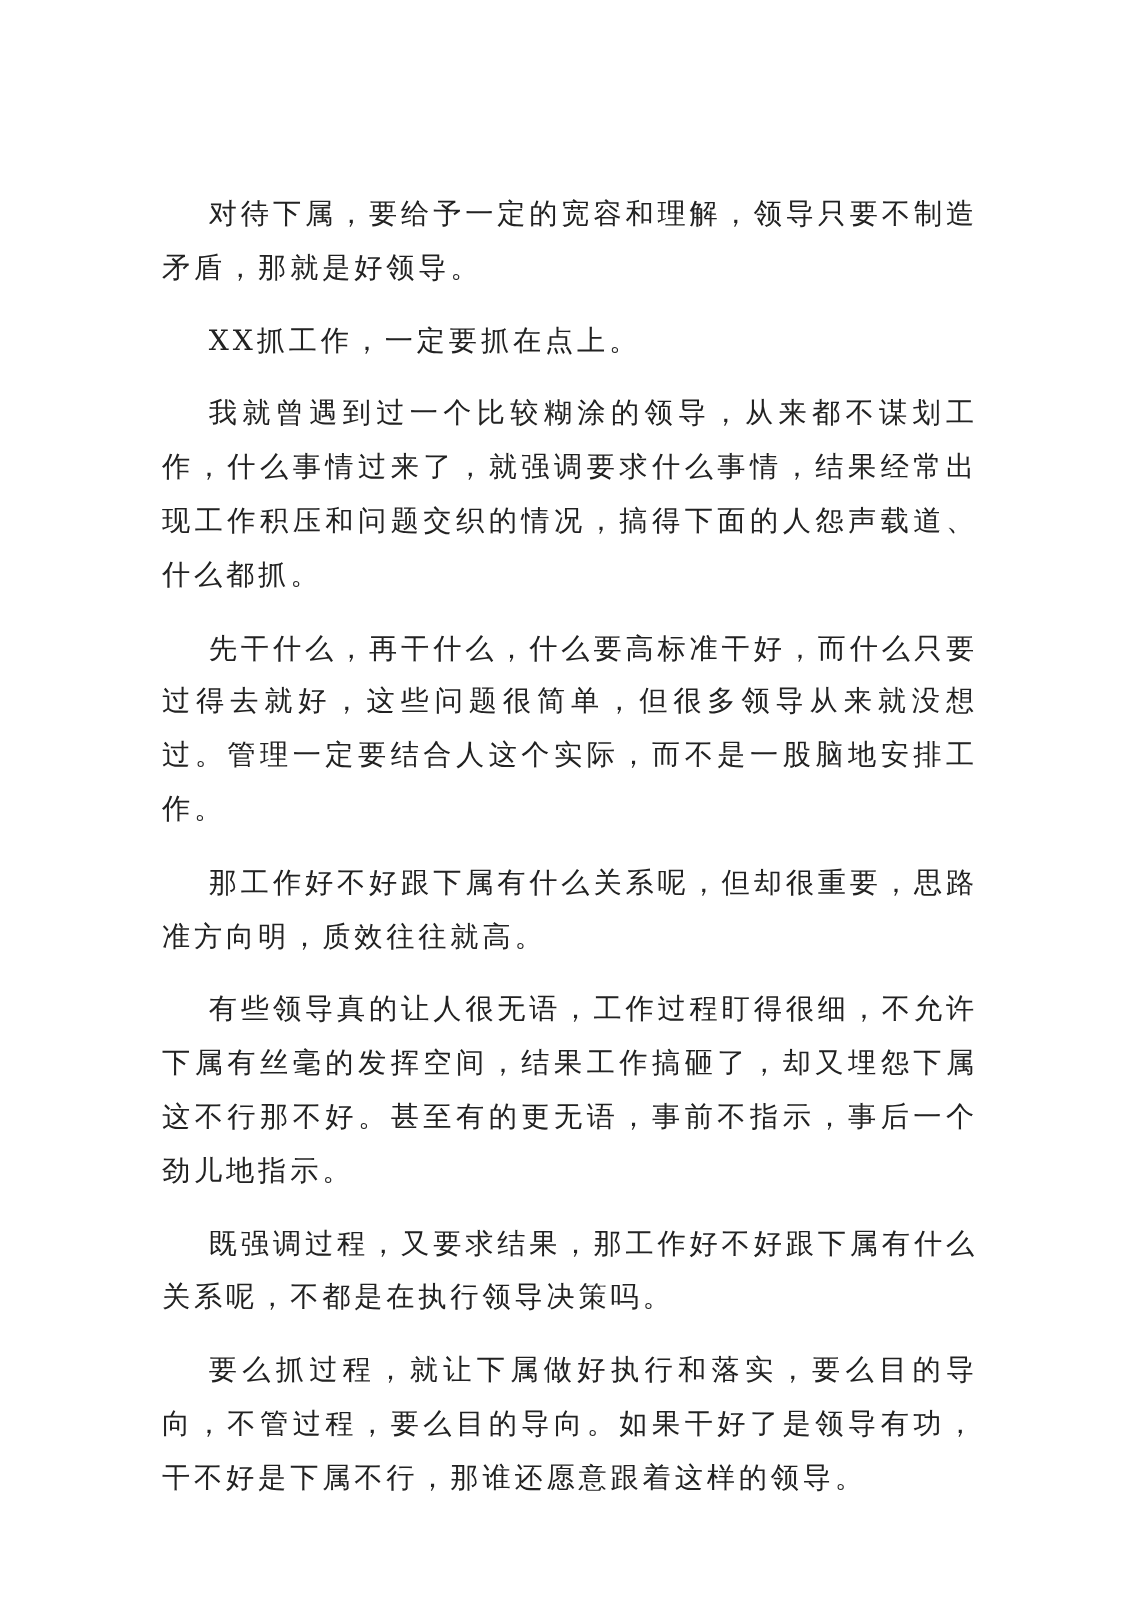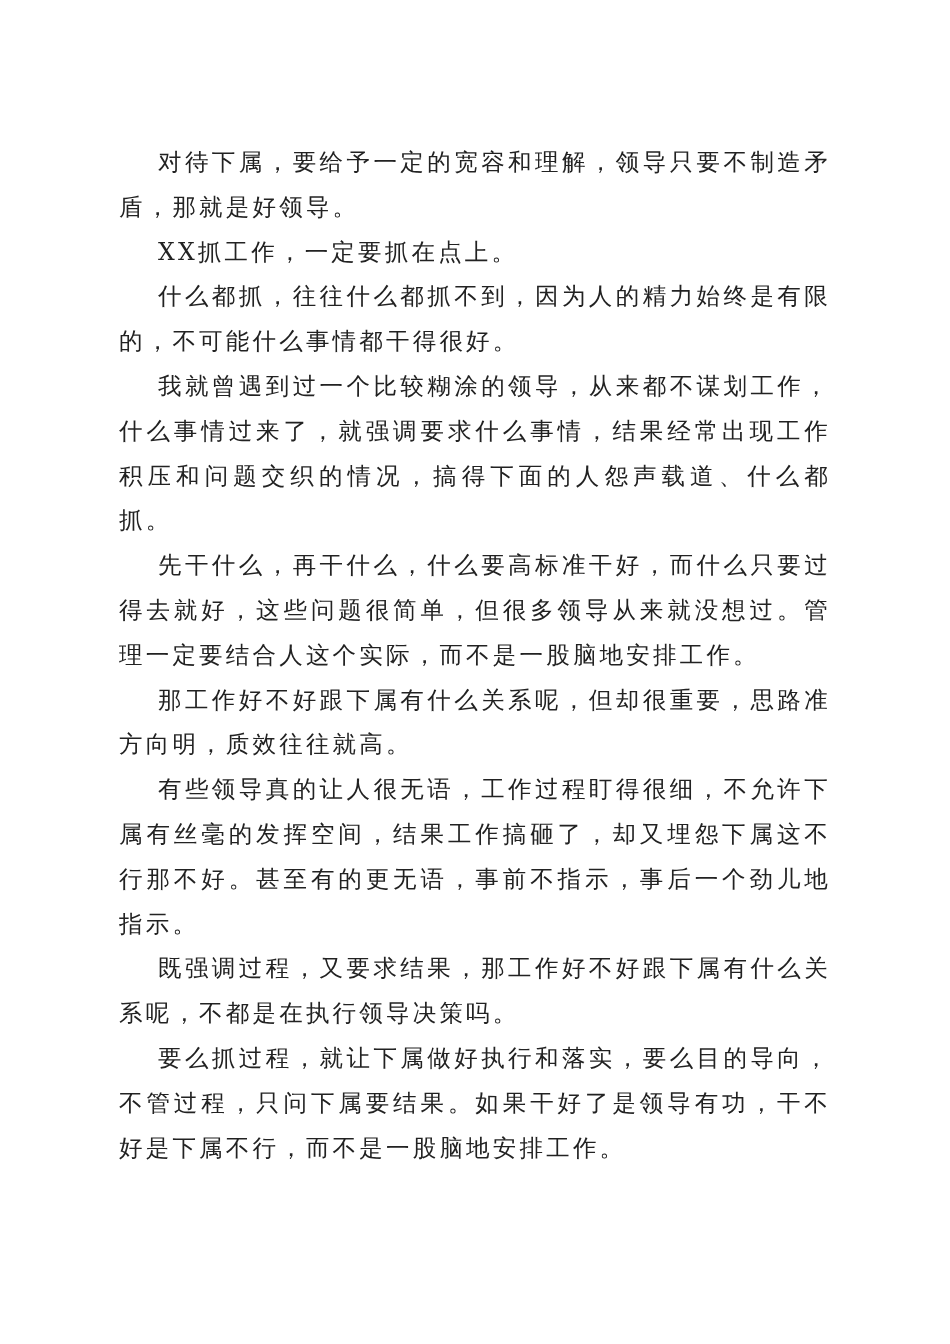--- a/index.html
+++ b/index.html
@@ -18,32 +18,31 @@
       left: 119px;
       top: 140px;
       width: 712px;
       font-family: "DejaVu Serif", "Liberation Serif", serif;
       font-size: 23.5px;
       color: #222222;
       line-height: 44.8px;
       letter-spacing: 3.2px;
     }
     .para {
-      margin: 0;
+      margin: 16px;
       text-indent: 39px;
       text-align: justify;
       text-justify: inter-character;
     }
   </style>
 </head>
 <body>
 
 <div class="page">
   <p class="para">对待下属，要给予一定的宽容和理解，领导只要不制造矛盾，那就是好领导。</p>
   <p class="para">XX抓工作，一定要抓在点上。</p>
-  <p class="para">什么都抓，往往什么都抓不到，因为人的精力始终是有限的，不可能什么事情都干得很好。</p>
   <p class="para">我就曾遇到过一个比较糊涂的领导，从来都不谋划工作，什么事情过来了，就强调要求什么事情，结果经常出现工作积压和问题交织的情况，搞得下面的人怨声载道、什么都抓。</p>
   <p class="para">先干什么，再干什么，什么要高标准干好，而什么只要过得去就好，这些问题很简单，但很多领导从来就没想过。管理一定要结合人这个实际，而不是一股脑地安排工作。</p>
   <p class="para">那工作好不好跟下属有什么关系呢，但却很重要，思路准方向明，质效往往就高。</p>
   <p class="para">有些领导真的让人很无语，工作过程盯得很细，不允许下属有丝毫的发挥空间，结果工作搞砸了，却又埋怨下属这不行那不好。甚至有的更无语，事前不指示，事后一个劲儿地指示。</p>
   <p class="para">既强调过程，又要求结果，那工作好不好跟下属有什么关系呢，不都是在执行领导决策吗。</p>
-  <p class="para">要么抓过程，就让下属做好执行和落实，要么目的导向，不管过程，只问下属要结果。如果干好了是领导有功，干不好是下属不行，而不是一股脑地安排工作。</p>
+  <p class="para">要么抓过程，就让下属做好执行和落实，要么目的导向，不管过程，要么目的导向。如果干好了是领导有功，干不好是下属不行，那谁还愿意跟着这样的领导。</p>
 </div>
 
 </body></html>

